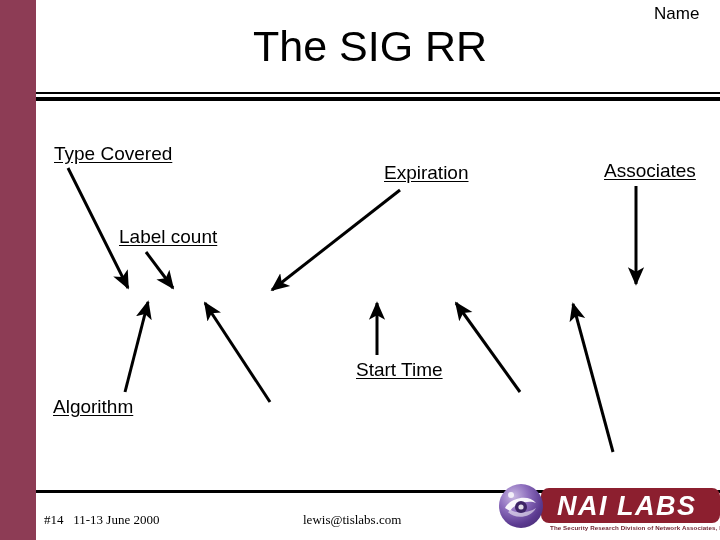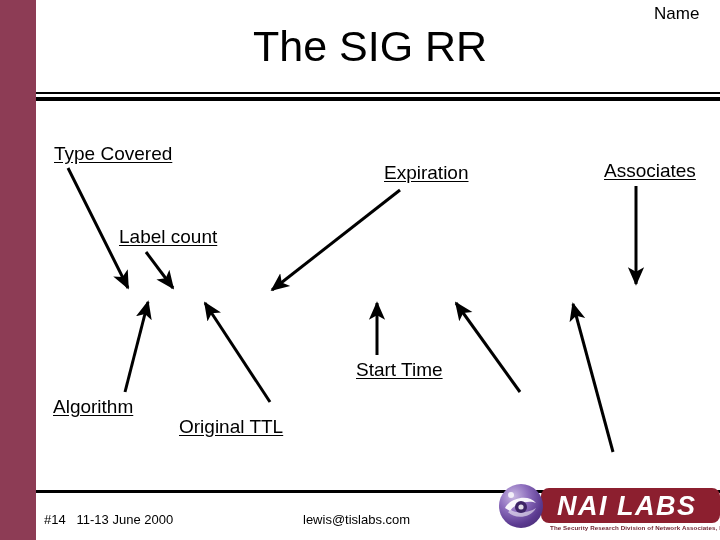--- a/index.html
+++ b/index.html
@@ -106,21 +106,21 @@
 
   
   #rule-bottom {
     position: absolute;
     left: 36px; top: 490px;
     width: 684px; height: 3px;
     background: #000000;
   }
   .footer-text {
     position: absolute;
-    font-family: Liberation Sans, sans-serif;
+    font-family: Liberation Serif, serif;
     font-size: 13px;
     color: #000000;
     white-space: nowrap;
   }
   #footer-left  { left: 44px;  top: 512px; }
   #footer-mail  { left: 303px; top: 512px; }
 
   
   #logo {
     position: absolute;
@@ -227,23 +227,20 @@
   </div>
 
   <div class="label" id="lbl-start-time">
     <span class="u">Start Time</span>
   </div>
 
   <div class="label" id="lbl-algorithm">
     <span class="u">Algorithm</span>
   </div>
 
-  <div class="label" id="lbl-original-ttl">
-    <span class="u">Original TTL</span>
-  </div>
 
 
 
   <div id="rule-bottom"></div>
   <div class="footer-text" id="footer-left">
     <span>#14</span>&nbsp;&nbsp;
     <span>11-13 June 2000</span>
   </div>
   <div class="footer-text" id="footer-mail">lewis@tislabs.com</div>
 

